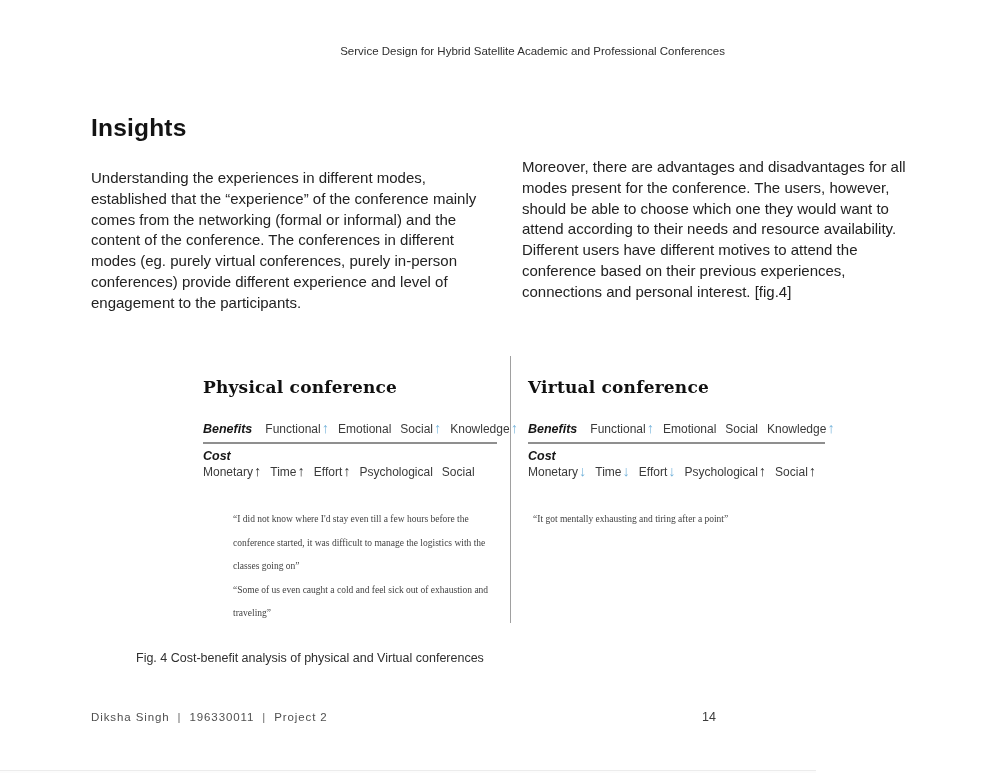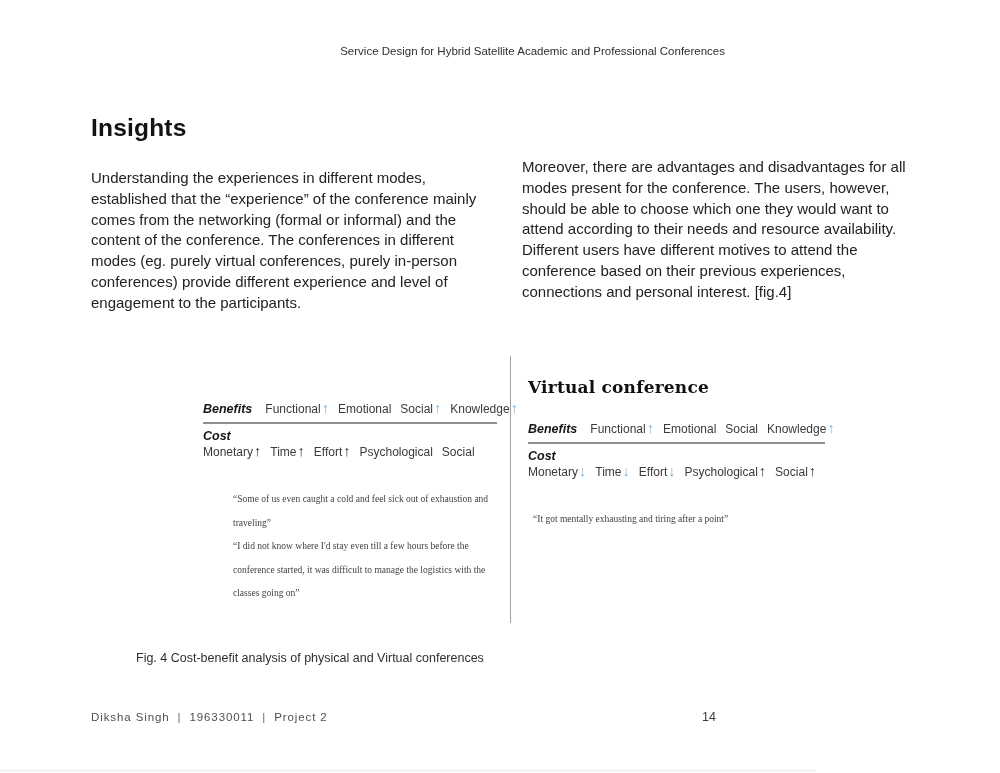--- a/index.html
+++ b/index.html
@@ -101,32 +101,33 @@
   <div class="running-header">Service Design for Hybrid Satellite Academic and Professional Conferences</div>
 
   <h1 class="page-title">Insights</h1>
 
   <p class="para para-left">Understanding the experiences in different modes, established that the “experience” of the conference mainly comes from the networking (formal or informal) and the content of the conference. The conferences in different modes (eg. purely virtual conferences, purely in-person conferences) provide different experience and level of engagement to the participants.</p>
   <p class="para para-right">Moreover, there are advantages and disadvantages for all modes present for the conference. The users, however, should be able to choose which one they would want to attend according to their needs and resource availability. Different users have different motives to attend the conference based on their previous experiences, connections and personal interest. [fig.4]</p>
 
   <div class="divider-v"></div>
 
   <div class="fig-col col-physical">
+    <h2 class="fig-title">Physical conference</h2>
     <div class="fig-row benefits">
       <span class="fig-row-label">Benefits</span>
       <span class="fig-items"><span class="fig-item"><span class="fig-item-label">Functional</span><span class="fig-arrow" style="color: rgb(116, 179, 218);">↑</span></span><span class="fig-item"><span class="fig-item-label">Emotional</span></span><span class="fig-item"><span class="fig-item-label">Social</span><span class="fig-arrow" style="color: rgb(116, 179, 218);">↑</span></span><span class="fig-item"><span class="fig-item-label">Knowledge</span><span class="fig-arrow" style="color: rgb(116, 179, 218);">↑</span></span></span>
     </div>
     <div class="fig-rule"></div>
     <div class="fig-row costs">
       <span class="fig-row-label">Cost</span>
       <span class="fig-items"><span class="fig-item"><span class="fig-item-label">Monetary</span><span class="fig-arrow" style="color: rgb(43, 43, 43);">↑</span></span><span class="fig-item"><span class="fig-item-label">Time</span><span class="fig-arrow" style="color: rgb(43, 43, 43);">↑</span></span><span class="fig-item"><span class="fig-item-label">Effort</span><span class="fig-arrow" style="color: rgb(43, 43, 43);">↑</span></span><span class="fig-item"><span class="fig-item-label">Psychological</span></span><span class="fig-item"><span class="fig-item-label">Social</span></span></span>
     </div>
     <div class="fig-quotes">
+        <p>“I did not know where I'd stay even till a few hours before the conference started, it was difficult to manage the logistics with the classes going on”</p>
         <p>“Some of us even caught a cold and feel sick out of exhaustion and traveling”</p>
-        <p>“I did not know where I'd stay even till a few hours before the conference started, it was difficult to manage the logistics with the classes going on”</p>
       </div>
   </div>
 
   <div class="fig-col col-virtual">
     <h2 class="fig-title">Virtual conference</h2>
     <div class="fig-row benefits">
       <span class="fig-row-label">Benefits</span>
       <span class="fig-items"><span class="fig-item"><span class="fig-item-label">Functional</span><span class="fig-arrow" style="color: rgb(116, 179, 218);">↑</span></span><span class="fig-item"><span class="fig-item-label">Emotional</span></span><span class="fig-item"><span class="fig-item-label">Social</span></span><span class="fig-item"><span class="fig-item-label">Knowledge</span><span class="fig-arrow" style="color: rgb(116, 179, 218);">↑</span></span></span>
     </div>
     <div class="fig-rule"></div>

